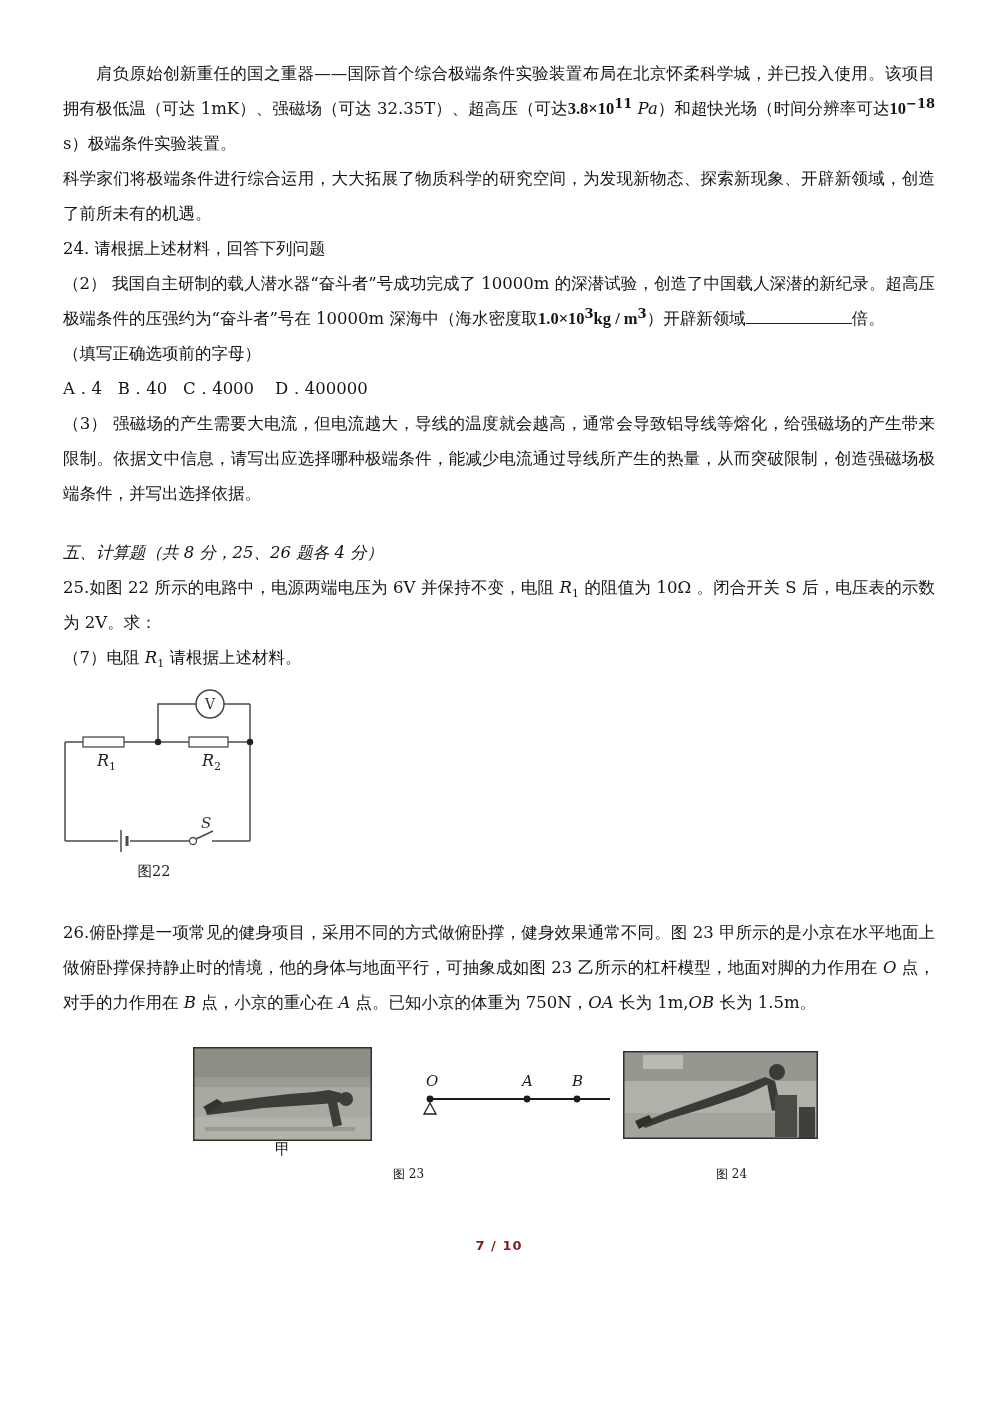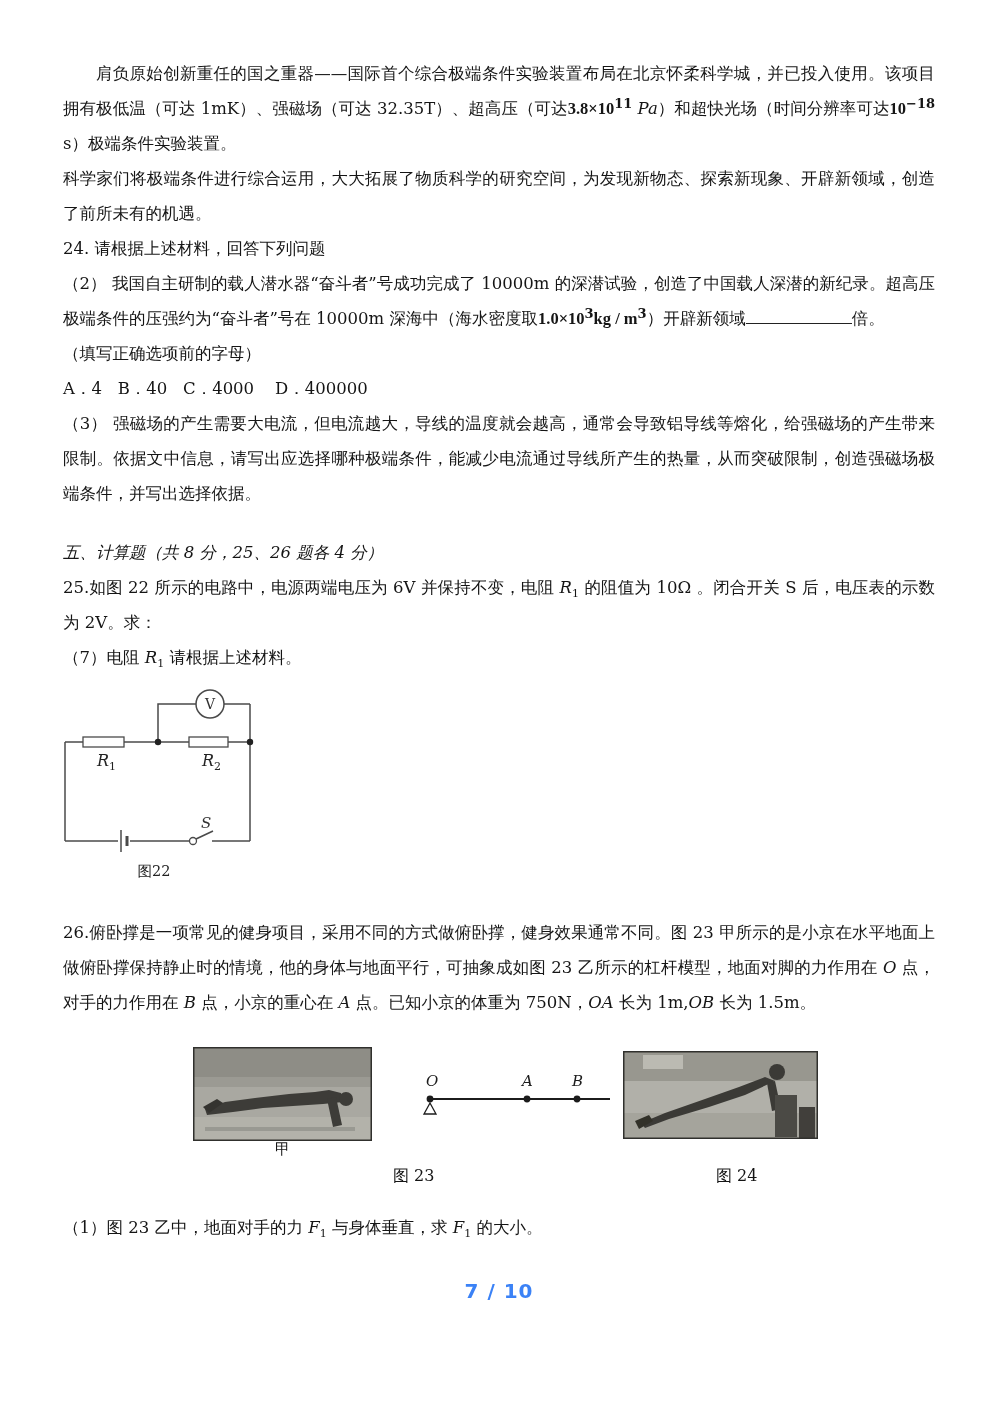--- a/index.html
+++ b/index.html
@@ -28,27 +28,27 @@
   .run-blank{display:inline-block;width:106px;height:15px;border-bottom:1.4px solid #222;vertical-align:baseline;}
   
   .fig22-wrap{margin:6px 0 0 0;height:212px;}
   .fig22-wrap svg{display:block;}
   
   .fig-row{position:relative;height:162px;margin-top:22px;}
   .fig-row .photo-left{position:absolute;left:130px;top:5px;}
   .fig-row .lever{position:absolute;left:355px;top:17px;}
   .fig-row .photo-right{position:absolute;left:560px;top:9px;}
   .fig-row .jia-label{position:absolute;left:212px;top:98px;font-size:15px;}
-  .fig-row .cap{position:absolute;top:124px;font-size:16px;}
+  .fig-row .cap{position:absolute;top:124px;font-size:12px;}
   .fig-row .cap23{left:330px;}
   .fig-row .cap24{left:653px;}
   .footer{
     margin-top:34px;text-align:center;
     font-family:"DejaVu Sans","Liberation Sans",sans-serif;
-    font-size:20px;font-weight:600;letter-spacing:1px;color:#3b82f6;
+    font-size:13px;font-weight:600;letter-spacing:1px;color:#7f1d1d;
   }
   .circ-label{font-family:"DejaVu Serif","Liberation Serif",serif;}
 </style>
 </head>
 <body>
 
 <div class="page">
   <div class="content">
 
     <p class="indent"><span class="run-t">肩负原始创新重任的国之重器——国际首个综合极端条件实验装置布局在北京怀柔科学城，并已投入使用。该项目拥有极低温（可达 1mK）、强磁场（可达 32.35T）、超高压（可达</span><span class="run-b">3.8×10</span><sup class="run-bsup">11</sup><span class="run-t"> </span><i class="run-i">Pa</i><span class="run-t">）和超快光场（时间分辨率可达</span><span class="run-b">10</span><sup class="run-bsup">−18</sup><span class="run-t"> s）极端条件实验装置。</span></p>
@@ -144,17 +144,16 @@
         <rect x="176" y="56" width="16" height="32" fill="#413f3b"></rect>
         <polygon points="12,70 26,64 30,70 16,78" fill="#323129"></polygon>
         <rect x="0.75" y="0.75" width="193.5" height="86.5" fill="none" stroke="#30302d" stroke-width="1.5"></rect>
       </svg>
 
       <div class="jia-label">甲</div>
       <div class="cap cap23">图 23</div>
       <div class="cap cap24">图 24</div>
     </div>
 
-    <p class="mt6"><span class="run-t">（1）图 23 乙中，地面对手的力 </span><i class="run-i">F</i><sub class="run-sub">1</sub><span class="run-t"> 与身体垂直，求 </span><i class="run-i">F</i><sub class="run-sub">1</sub><span class="run-t"> 的大小。</span></p>
 
     <div class="footer">7 / 10</div>
   </div>
 </div>
 
 </body></html>

